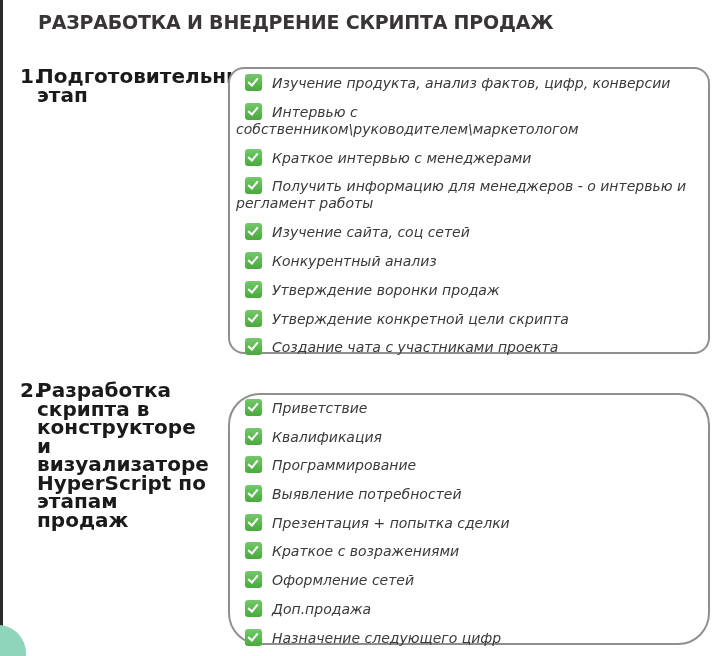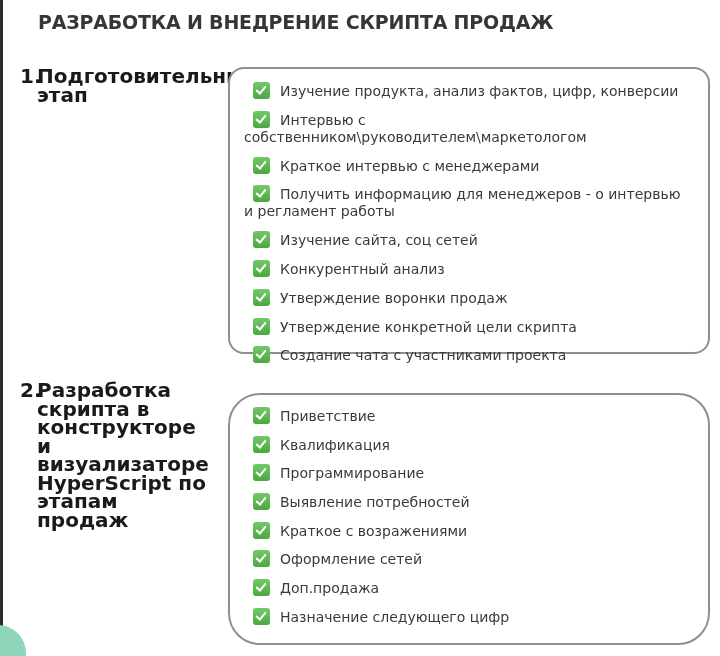--- a/index.html
+++ b/index.html
@@ -59,25 +59,26 @@
       border: 2px solid #8f8f8f;
       border-radius: 16px;
       box-sizing: border-box;
       background: #ffffff;
     }
     .box-1 { top: 67px; height: 287px; }
     .box-2 { top: 393px; height: 252px; border-radius: 32px; }
 
     .items {
       list-style: none;
-      margin: 8px;
+      margin: 0;
       padding: 0;
       position: absolute;
       left: 6px;
       right: 8px;
+      font-style: italic;
     }
     .box-1 .items { top: 5px; }
     .box-2 .items { top: 4px; }
 
     .item {
       font-size: 14px;
       line-height: 17px;
       color: #3a3a3a;
       margin-bottom: 10.8px;
       padding-left: 0;
@@ -139,20 +140,21 @@
 </div>
 
 <div class="step-label step-2"><span class="num">2.</span><span class="text" style="width:172px;">Разработка скрипта в конструкторе и визуализаторе HyperScript по этапам продаж</span></div>
 
 <div class="box box-2">
   <ul class="items">
     <li class="item"><span class="check"></span><span>Приветствие</span></li>
     <li class="item"><span class="check"></span><span>Квалификация</span></li>
     <li class="item"><span class="check"></span><span>Программирование</span></li>
     <li class="item"><span class="check"></span><span>Выявление потребностей</span></li>
+    <li class="item"><span class="check"></span><span>Презентация + попытка сделки</span></li>
     <li class="item"><span class="check"></span><span>Краткое с возражениями</span></li>
     <li class="item"><span class="check"></span><span>Оформление сетей</span></li>
     <li class="item"><span class="check"></span><span>Доп.продажа</span></li>
     <li class="item"><span class="check"></span><span>Назначение следующего цифр</span></li>
   </ul>
 </div>
 
 <div class="deco-circle"></div>
 
 </body></html>

